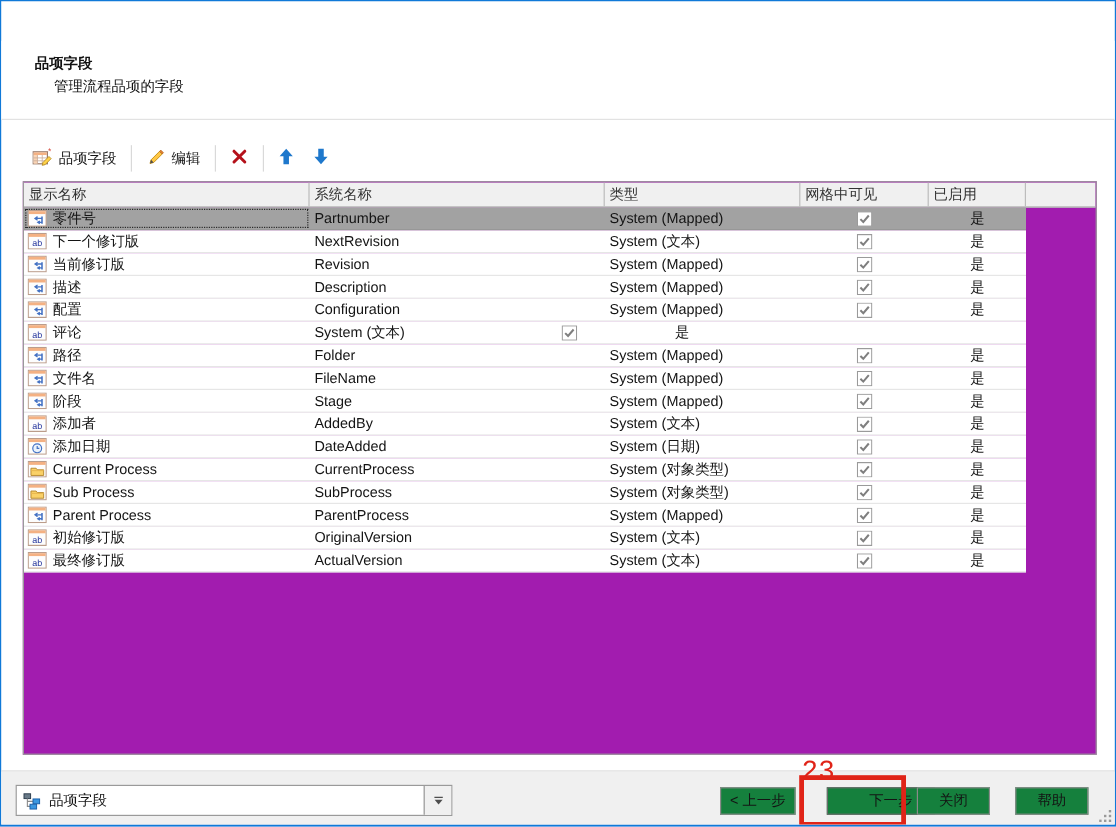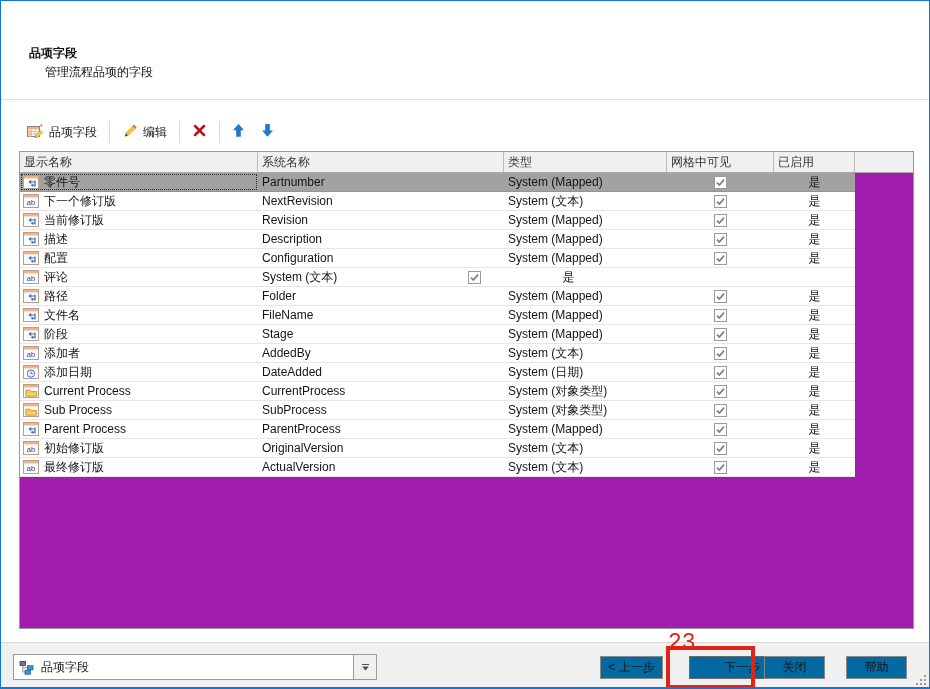--- a/index.html
+++ b/index.html
@@ -80,21 +80,21 @@
   }
   .scope-combo .combo-icon { margin-left:5px; display:inline-flex; }
   .scope-combo .combo-text { margin-left:6px; font-size:12px; color:#141414; flex:1; }
   .combo-drop {
     width:23px; height:24px; background:#f0f0f0; border:none; border-left:1px solid #9a9a9a;
     display:flex; align-items:center; justify-content:center; cursor:default;
   }
 
   .dlg-btn {
     position:absolute; top:655px; height:23px; font-size:12px; color:#141414;
-    background:#0369a1; border:1px solid #8a8a8a; cursor:default; padding:0;
+    background:#15803d; border:1px solid #8a8a8a; cursor:default; padding:0;
   }
   .btn-back { left:599px; width:63px; }
   .btn-next { left:688px; width:90px; border-color:#6a6a6a;padding-left:27px; }
   .btn-close { left:763px; width:61px; }
   .btn-help { left:845px; width:61px; }
 
   .annotation-rect {
     position:absolute; left:665px; top:645px; width:89px; height:43px;
     border:4px solid #e02418; pointer-events:none;
   }

